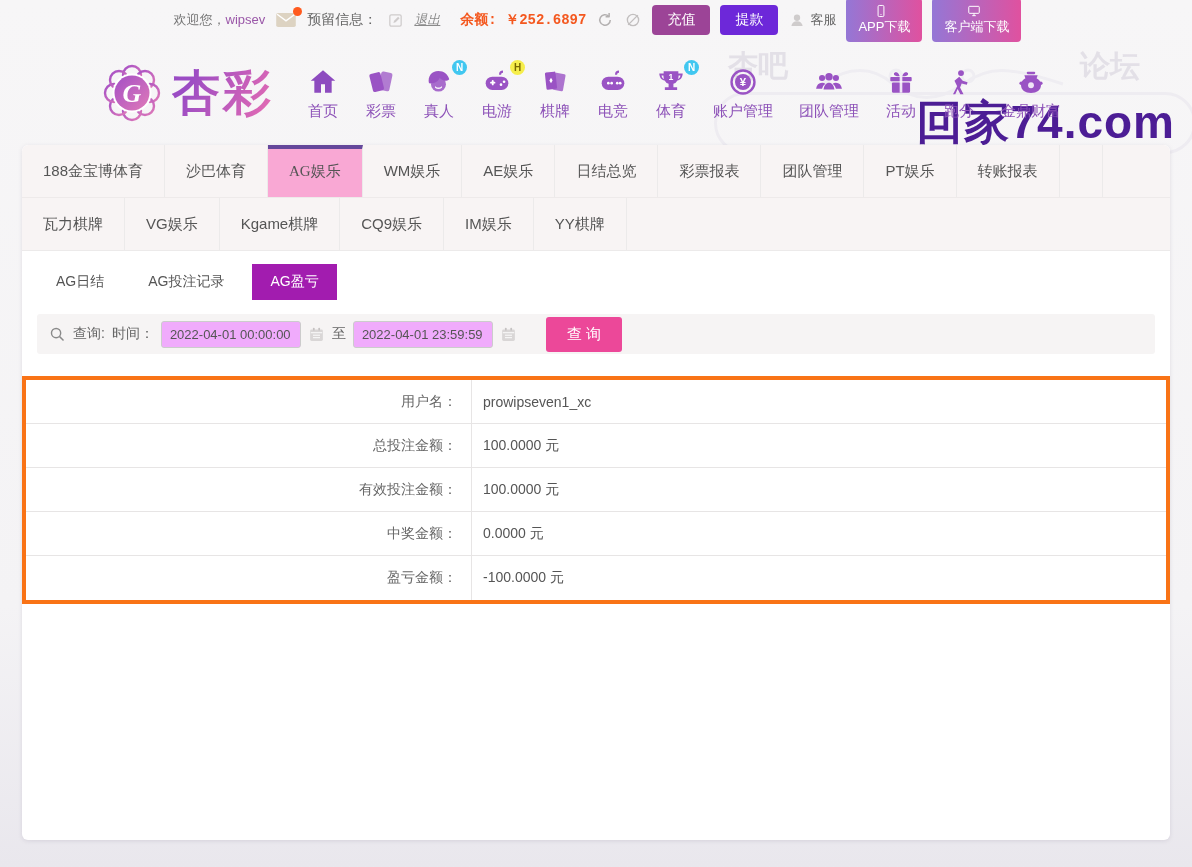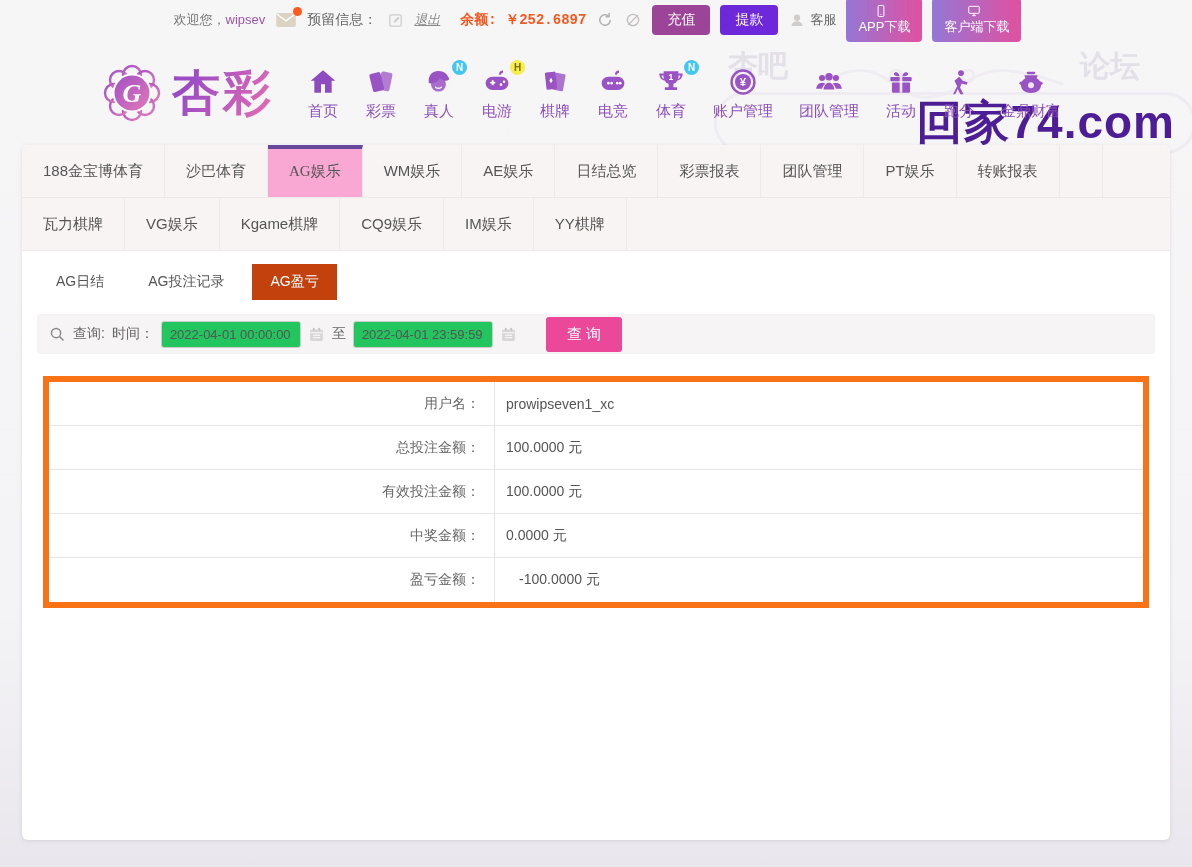--- a/index.html
+++ b/index.html
@@ -68,33 +68,33 @@
   .card { position:relative; z-index:1; margin:0 22px; height:695px; background:#fff;
           border-radius:6px; box-shadow:0 1px 4px rgba(120,110,140,.18); overflow:hidden; }
   .tabs-wrap { background:#f8f4f4; border-bottom:1px solid #eceaea; border-radius:6px 6px 0 0; }
   .tabs-row { display:flex; }
   .tabs-row.first { border-bottom:1px solid #eeeaea; }
   .tab { height:52px; line-height:52px; padding:0 21px; font-size:15px; color:#555;
          border-right:1px solid #eceaea; cursor:pointer; white-space:nowrap; }
   .tab.active { background:#f9a8d4; border-top:4px solid #65489b; line-height:45px;font-family:Liberation Serif, serif; }
   .subtabs { display:flex; margin:13px 0 0 18px; }
   .subtab { font-size:14px; color:#555; padding:9px 16px; margin-right:12px; cursor:pointer; }
-  .subtab.active { background:#c2410c; color:#fff; padding:9px 18px; }
+  .subtab.active { background:#a21caf; color:#fff; padding:9px 18px; }
   .querybar { margin:14px 15px 0; height:40px; background:#f6f4f4; border-radius:3px;
               display:flex; align-items:center; padding:0 12px; }
   .querybar > * { margin-right:7px; }
   .q-search-icon svg, .q-cal-icon svg { width:17px; height:17px; display:block; }
   .q-label { font-size:14px; color:#666; white-space:nowrap; }
   .q-input { width:140px; height:27px; border:1px solid #ccc; border-radius:3px; padding:0 8px;
-             font-size:13px; color:#555; font-family:inherit; background:#22c55e; }
+             font-size:13px; color:#555; font-family:inherit; background:#f0abfc; }
   .q-btn { margin-left:22px; background:#ec4899; color:#fff; border:none; border-radius:3px;
            font-size:15px; padding:8px 21px; cursor:pointer; font-family:inherit; white-space:nowrap; }
-  .report { margin:22px 21px 0; border:6px solid #f97316; }
+  .report { margin:22px 0 0; border:4px solid #f97316; }
   .t-row { display:flex; height:44px; border-bottom:1px solid #e7e5e5; }
-  .t-row:last-child { border-bottom:none;gap:13px; }
+  .t-row:last-child { border-bottom:none; }
   .t-label { width:446px; border-right:1px solid #e7e5e5; display:flex; align-items:center;
              justify-content:flex-end; padding-right:14px; font-size:14px; color:#666; }
   .t-value { display:flex; align-items:center; padding-left:11px; font-size:14px; color:#555; }
 </style>
 </head>
 <body>
 
 <div class="topbar">
   <div class="tb-left">
     <span><span>欢迎您，</span><span class="username">wipsev</span></span>

